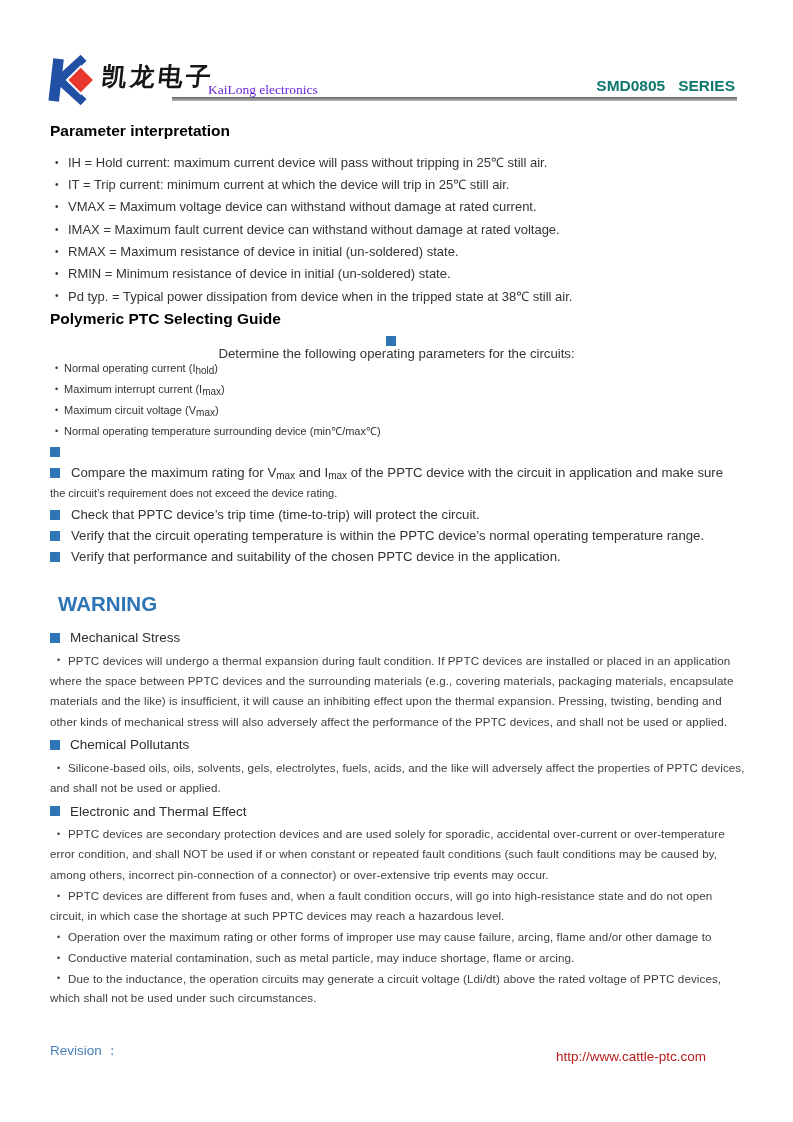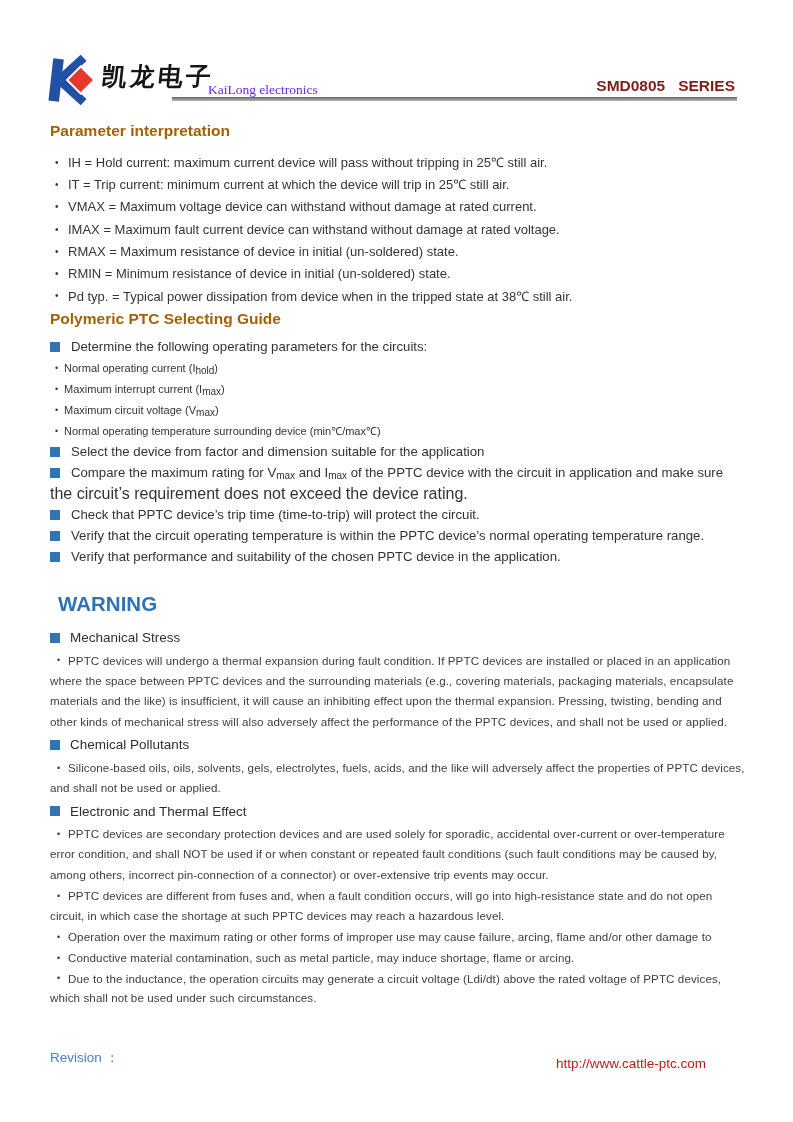--- a/index.html
+++ b/index.html
@@ -22,59 +22,59 @@
     font-size: 25px; font-weight: bold; letter-spacing: 3px;
     transform: skewX(-6deg); color: #161616; white-space: nowrap;
   }
   .logo-latin {
     position: absolute; left: 162px; top: 36px;
     font-family: "Liberation Serif", serif;
     font-size: 13.5px; color: #6d28d9; white-space: nowrap;
   }
   .series {
     position: absolute; right: 2px; top: 31px;
-    font-size: 15.5px; font-weight: bold; color: #7f1d1d; white-space: pre;
+    font-size: 15.5px; font-weight: bold; color: #0f766e; white-space: pre;
   }
   .rule {
     position: absolute; left: 126px; right: 0; top: 51px; height: 4px;
     background: linear-gradient(180deg, #606060 0%, #8d8d8d 45%, #b3b3b3 100%);
   }
 
   
   main { position: absolute; left: 50px; top: 121px; width: 693px; }
-  h2.sec { font-size: 15.5px; font-weight: bold; color: #a16207; margin: 0; line-height: 19px; }
+  h2.sec { font-size: 15.5px; font-weight: bold; color: #000000; margin: 0; line-height: 19px; }
   h1.warn-title { font-size: 20.5px; font-weight: bold; color: #2e74b5; margin: 8px; line-height: 26px; }
 
   
   .s1-items { margin-top: 11px; }
   .b-line { height: 22.3px; display: flex; align-items: center; font-size: 13px; color: #353535; white-space: nowrap; }
   .dot { flex: none; width: 10px; margin-left: 5px; font-size: 10px; color: #353535; }
   .b-line .txt { margin-left: 3px; }
 
   
   #sec2 { margin-top: 2px; }
   .sq-line { height: 21px; display: flex; align-items: center; font-size: 13.2px; color: #333333; white-space: nowrap; }
-  .sq-line.intro { margin-top: 8px; height: 21px; }
+  .sq-line.intro { margin-top: 8px; height: 21px; flex-direction: column; }
   .sq { flex: none; width: 10px; height: 10px; background: #2e75b6; margin-right: 11px; }
   .p-small { height: 21px; display: flex; align-items: center; font-size: 11px; color: #333333; white-space: nowrap; }
   .p-small .dot { font-size: 9px; width: 9px; margin-left: 5px; }
-  .cont-line { height: 21px; line-height: 21px; font-size: 16px; color: #333333; white-space: nowrap; }
+  .cont-line { height: 21px; line-height: 21px; font-size: 11px; color: #333333; white-space: nowrap; }
   sub { font-size: 10px; vertical-align: -2px; line-height: 0; }
 
   
   .warning-block { margin-top: 24px; }
   .w-content { margin-top: 8px; }
   .w-heading { height: 25px; display: flex; align-items: center; font-size: 13.5px; color: #2f2f2f; white-space: nowrap; }
   .w-heading .sq { margin-right: 10px; }
   .w-line { height: 20.6px; display: flex; align-items: center; font-size: 11.6px; color: #3d3d3d; white-space: nowrap; letter-spacing: 0.1px; }
   .w-line .dot { font-size: 9px; width: 8px; margin-left: 7px; margin-right: 3px; }
   .w-line.cont { display: block; line-height: 20.6px; }
 
   
-  footer { position: absolute; left: 50px; top: 1042px; right: 56px; height: 20px; font-size: 13.5px; color: #4a7ebb; margin-top: 7px; }
+  footer { position: absolute; left: 50px; top: 1042px; right: 56px; height: 20px; font-size: 13.5px; color: #4a7ebb; }
   .rev { position: absolute; left: 0; top: 0; white-space: pre; }
   .url { position: absolute; right: 31px; top: 7px; color: #b91c1c; text-decoration: none; white-space: nowrap; }
 </style>
 </head>
 <body>
 
 <div class="page">
 
   <header>
     <svg class="logo-svg" width="54" height="52" viewBox="0 0 56 52">
@@ -143,21 +143,20 @@
           <span class="dot">•</span>
           <span>Maximum circuit voltage (V<sub>max</sub>)</span>
         </div>
       <div class="p-small">
           <span class="dot">•</span>
           <span>Normal operating temperature surrounding device (min℃/max℃)</span>
         </div>
 
       <div class="sq-line">
           <span class="sq"></span>
-          <span>Select the device from factor and dimension suitable for the application</span>
         </div>
       <div class="sq-line">
           <span class="sq"></span>
           <span>Compare the maximum rating for V<sub>max</sub> and I<sub>max</sub> of the PPTC device with the circuit in application and make sure</span>
         </div>
       <div class="cont-line">the circuit’s requirement does not exceed the device rating.</div>
       <div class="sq-line">
           <span class="sq"></span>
           <span>Check that PPTC device’s trip time (time-to-trip) will protect the circuit.</span>
         </div>

